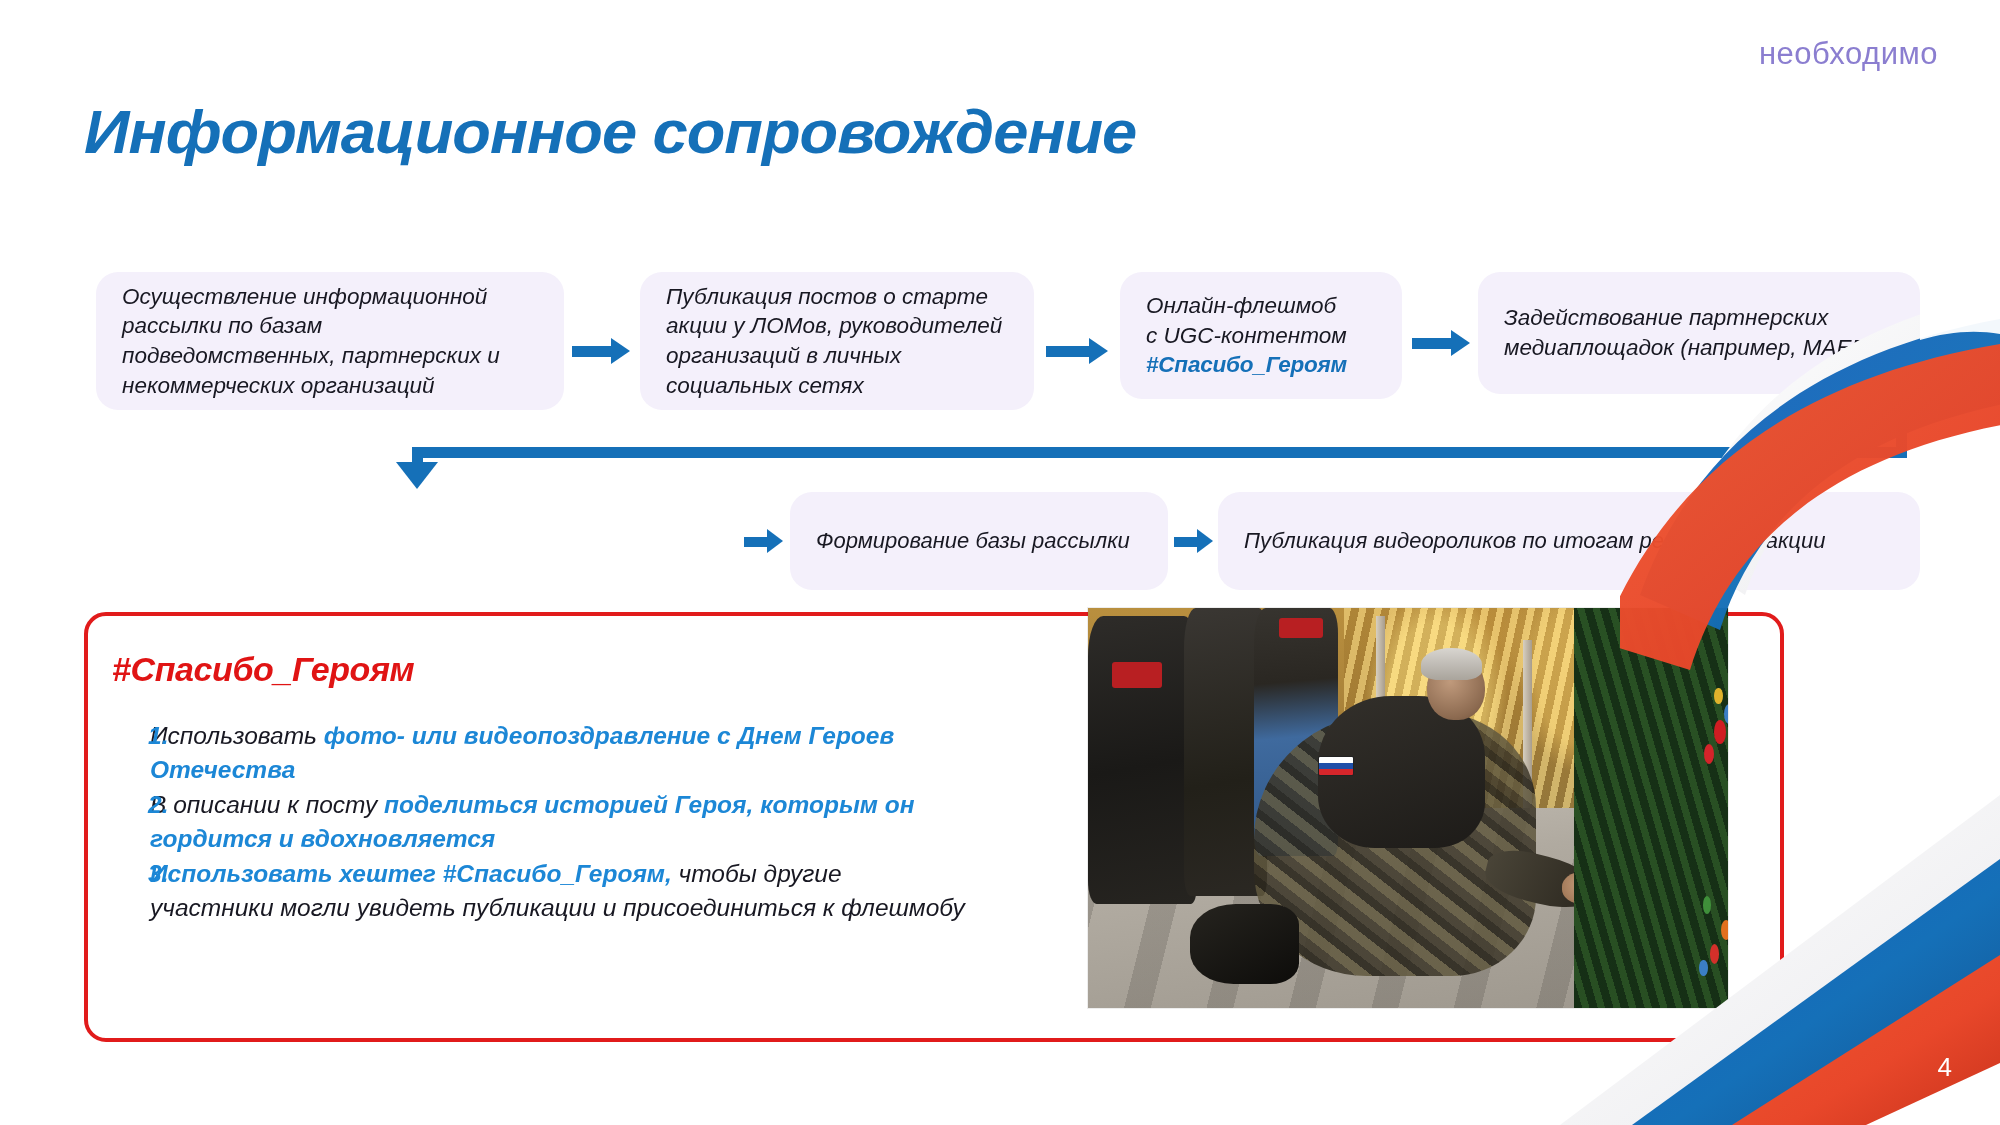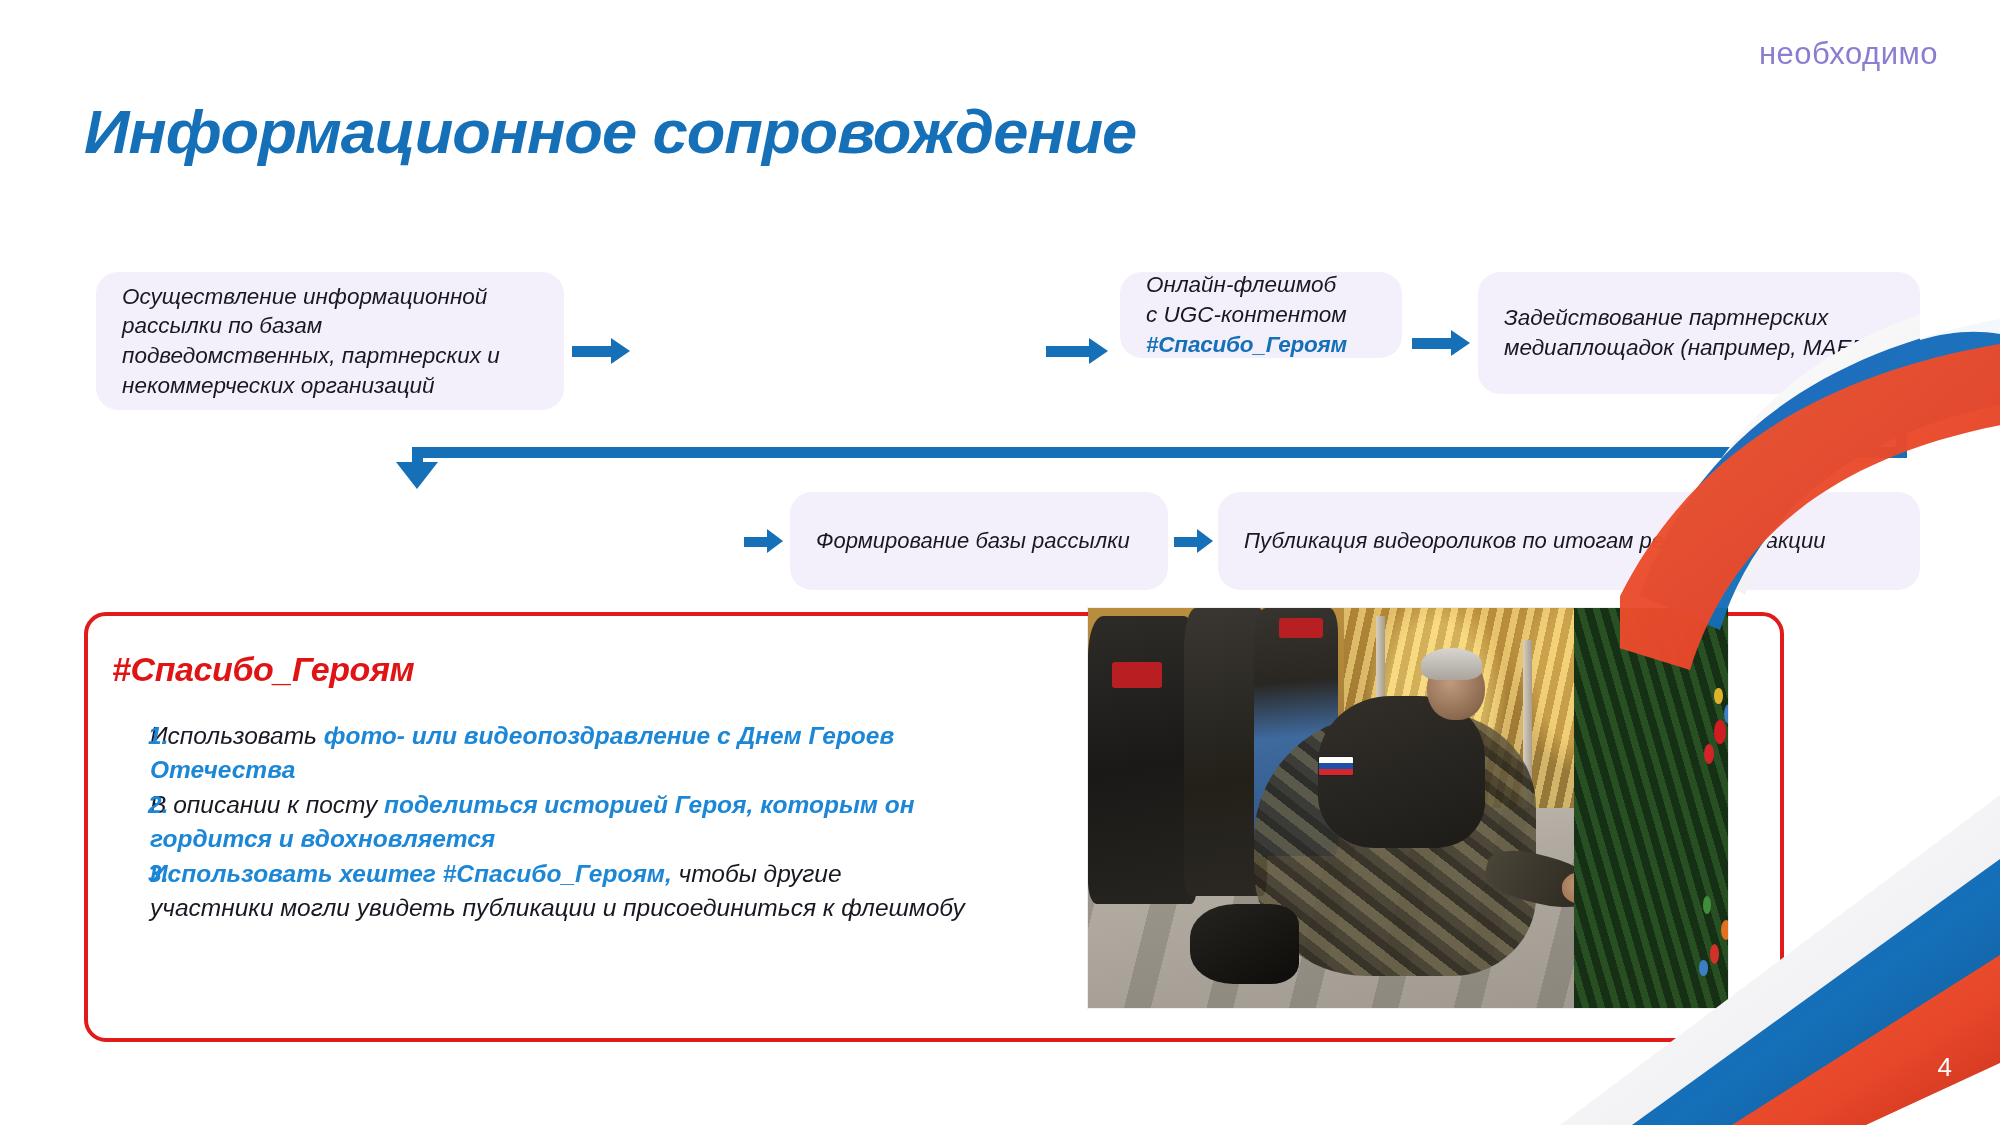--- a/index.html
+++ b/index.html
@@ -46,21 +46,21 @@
   }
   .fbox .txt { display:block; }
   .fbox b {
     display:block; color:#1570b8; font-weight:700; font-style:italic;
     letter-spacing:-0.2px;
   }
 
   
   #box1 { left:96px;  top:272px; width:468px; height:138px; font-size:22.5px; }
   #box2 { left:640px; top:272px; width:394px; height:138px; font-size:22.5px; }
-  #box3 { left:1120px;top:272px; width:282px; height:86px; font-size:22.5px; align-items:center; }
+  #box3 { left:1120px;top:272px; width:282px; height:127px; font-size:22.5px; align-items:center; }
   #box4 { left:1478px;top:272px; width:442px; height:122px; font-size:22.5px; }
 
   
   #box5 { left:96px;  top:492px; width:640px; height:98px; font-size:22px; }
   #box6 { left:790px; top:492px; width:378px; height:98px; font-size:22px; }
   #box7 { left:1218px;top:492px; width:702px; height:98px; font-size:22px; }
 
   
   .arrow-h { position:absolute; height:26px; }
   .arrow-h .shaft {
@@ -260,20 +260,23 @@
 
   <div class="fbox" id="box1">
     <span class="txt">Осуществление информационной рассылки  по базам подведомственных, партнерских и некоммерческих организаций</span>
   </div>
 
   <div class="arrow-h" id="arr1">
     <span class="shaft"></span>
       <span class="head"></span>
   </div>
 
+  <div class="fbox" id="box2">
+    <span class="txt">Публикация постов о  старте акции у ЛОМов, руководителей организаций в личных социальных сетях</span>
+  </div>
 
   <div class="arrow-h" id="arr2">
     <span class="shaft"></span>
       <span class="head"></span>
   </div>
 
   <div class="fbox" id="box3">
     <span class="txt">
       <span>Онлайн-флешмоб<br>с UGC-контентом</span>
       <b>#Спасибо_Героям</b>

